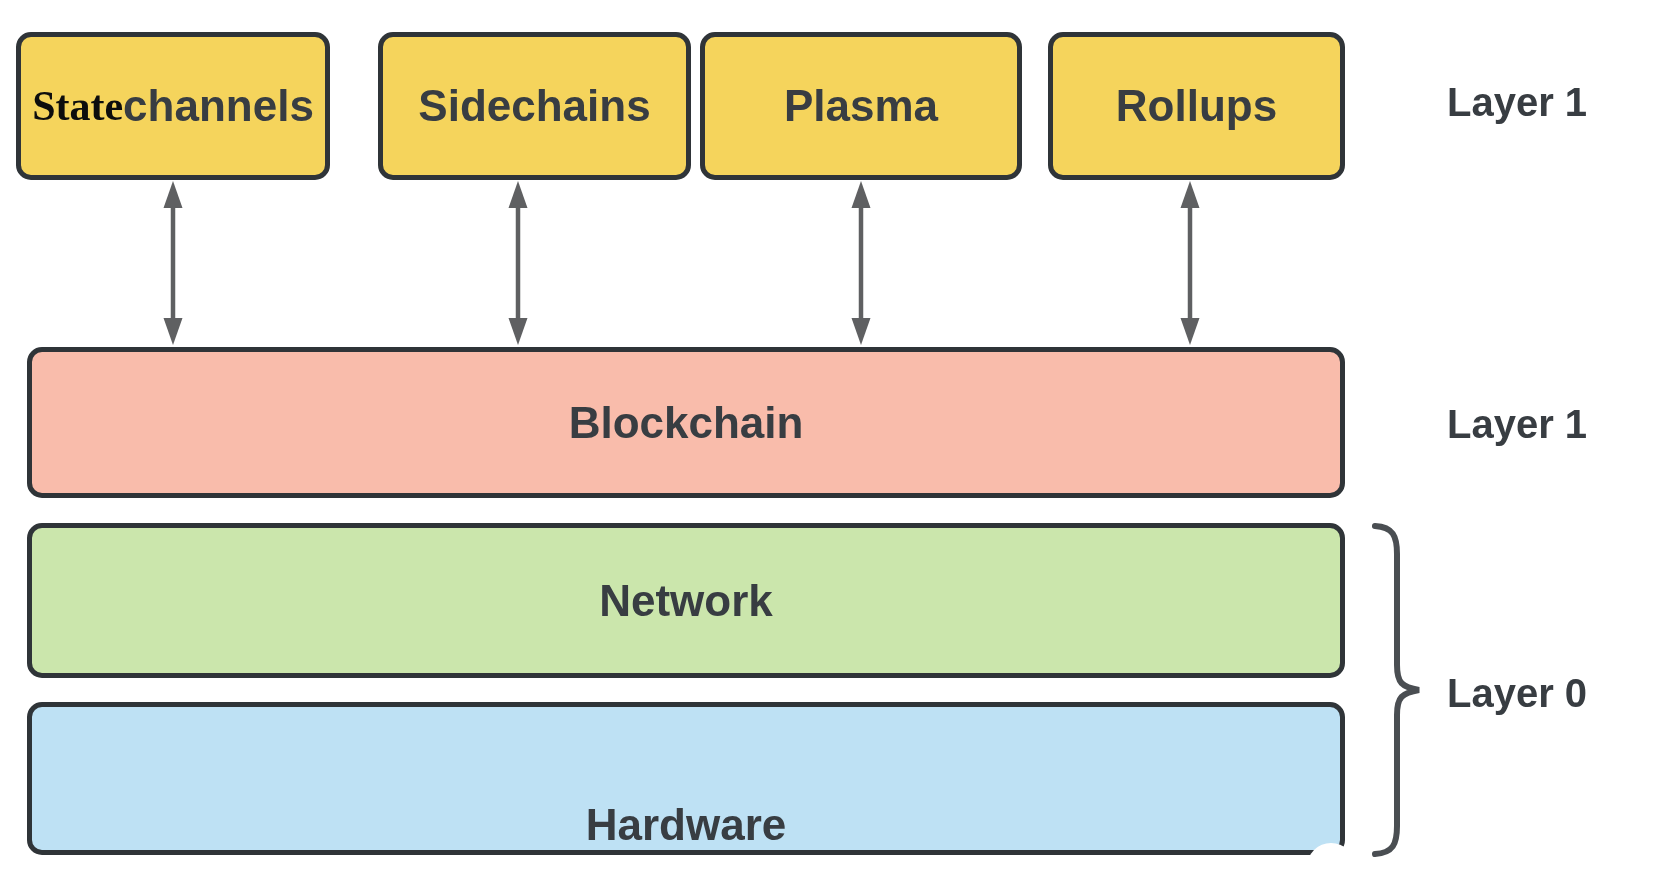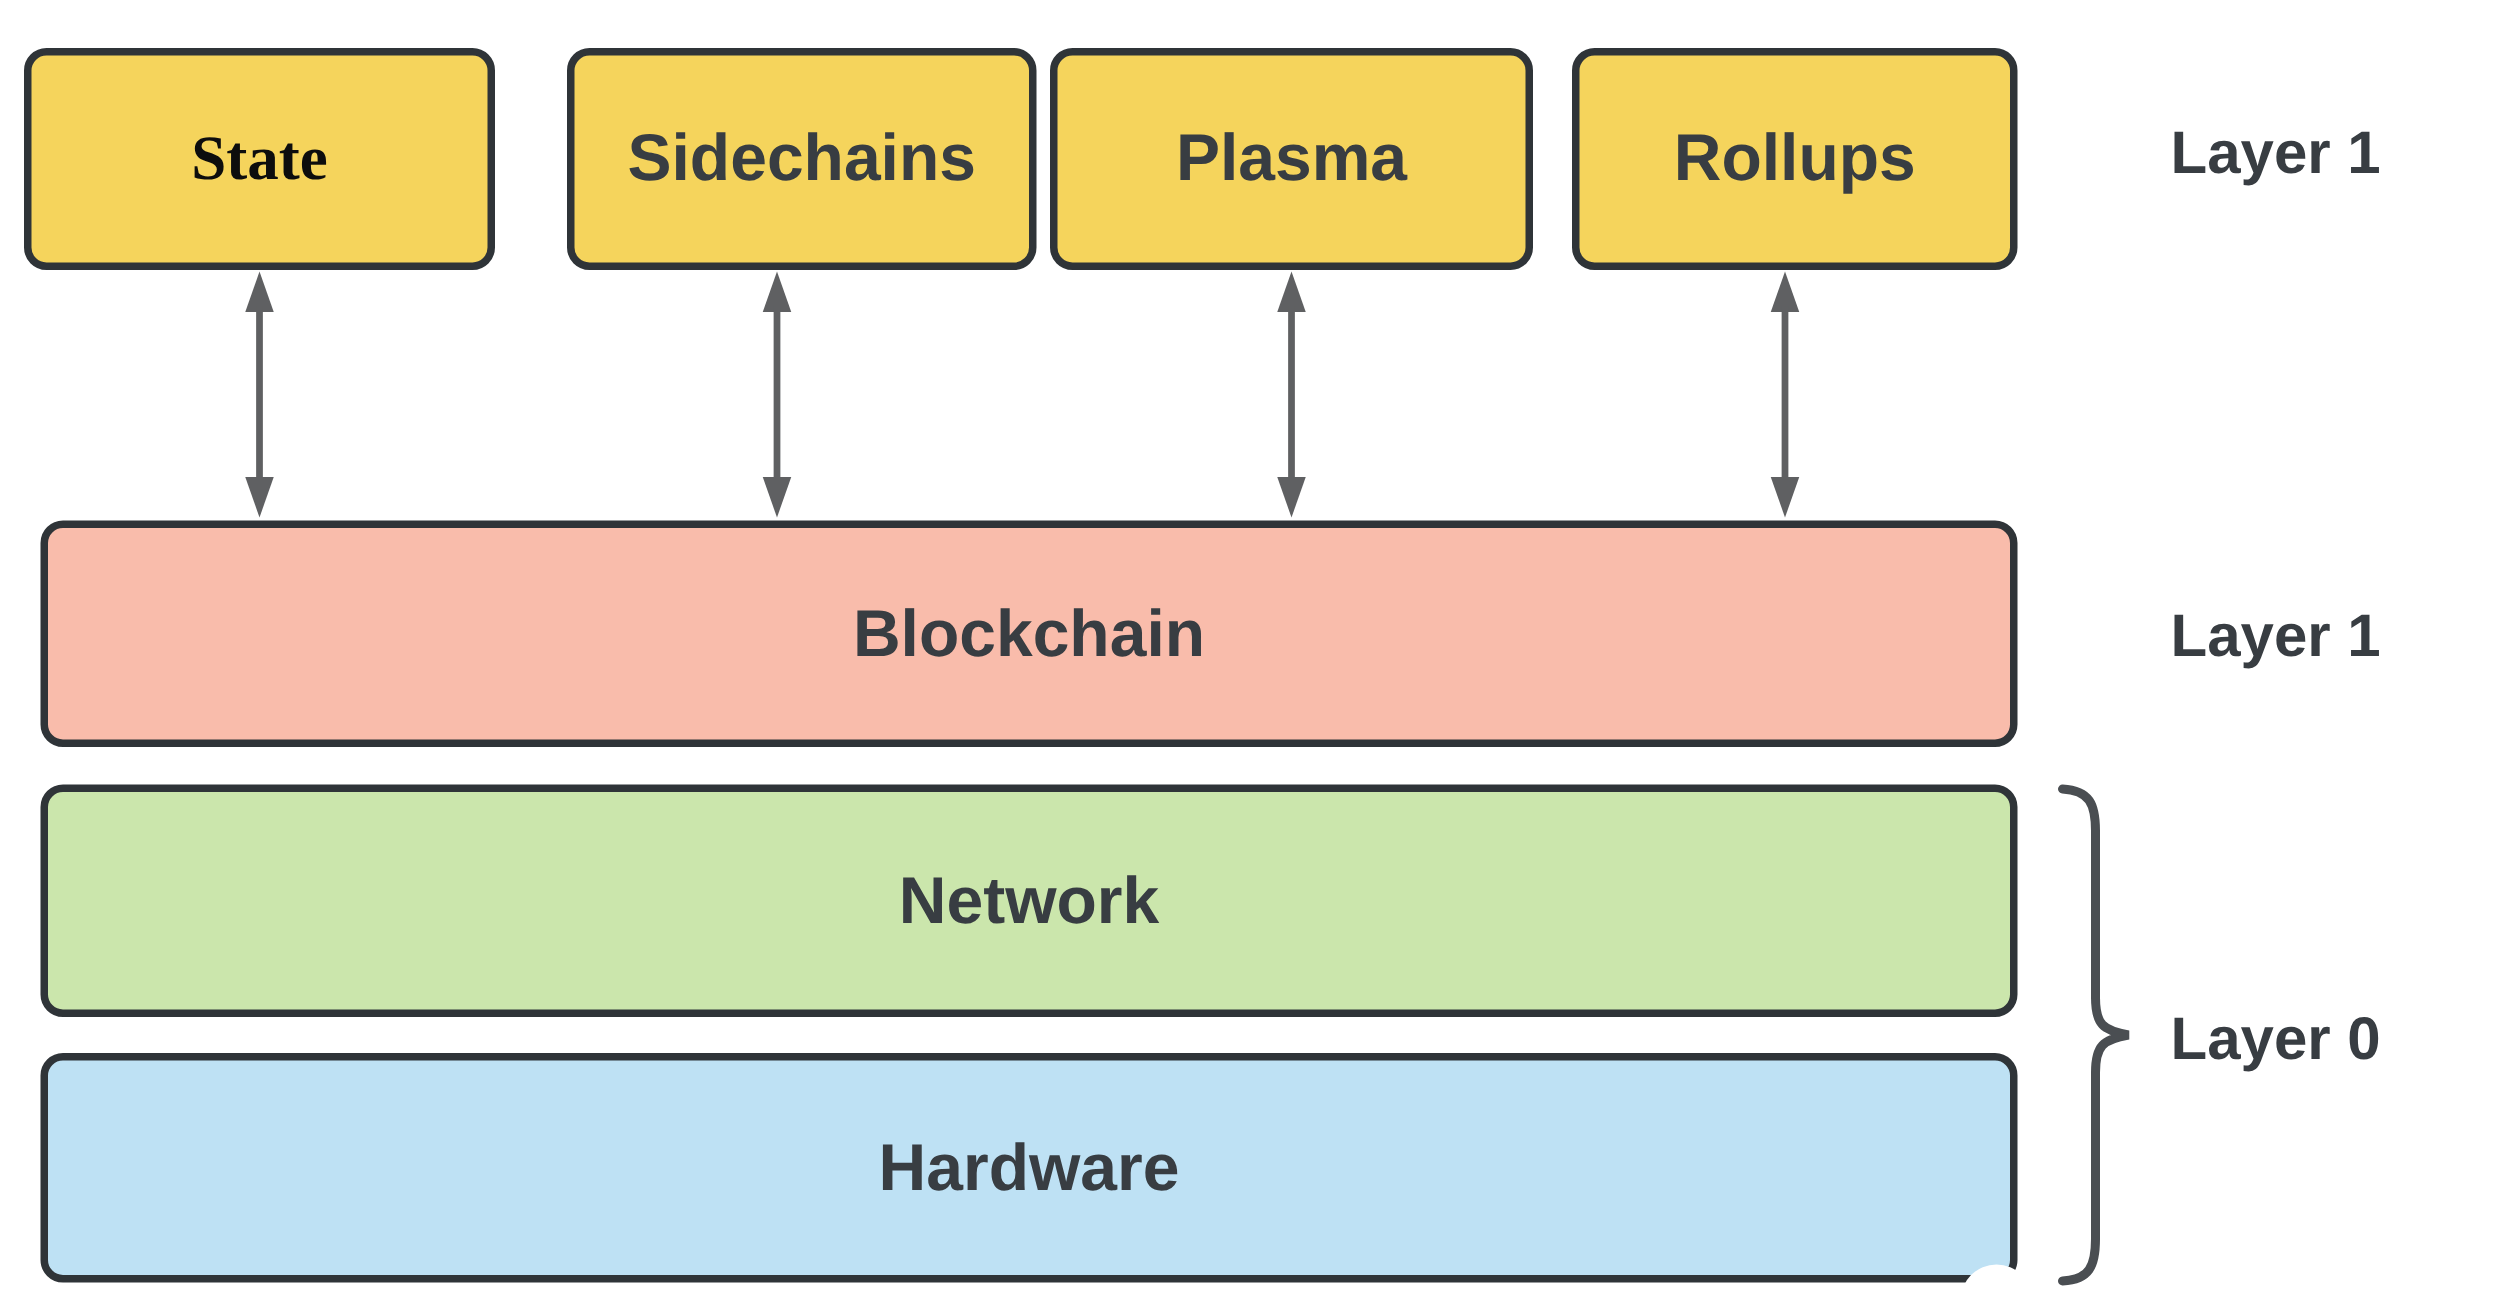--- a/index.html
+++ b/index.html
@@ -49,21 +49,21 @@
     color: var(--text, #383D42);
     line-height: 1.1;
   }
   .wide-box {
     left: 27px;
     width: 1318px;
     font-size: 44px;
   }
   .blockchain { top: 347px; height: 151px; background: var(--pink, #F9BCAB); }
   .network    { top: 523px; height: 155px; background: var(--green, #CBE6AC); }
-  .hardware   { top: 702px; height: 153px; background: var(--blue, #BEE1F4); }
+  .hardware   { top: 702px; height: 153px; background: var(--blue, #BEE1F4); align-items: flex-end; }
 
   .layer-label {
     position: absolute;
     left: 1447px;
     font-weight: 700;
     font-size: 40px;
     line-height: 40px;
     color: var(--text, #383D42);
     white-space: nowrap;
   }
@@ -94,20 +94,21 @@
     background: #ffffff;
   }
 </style>
 </head>
 <body>
 
 <div class="canvas">
 
   <div class="node l2-box" style="left:16px; width:314px;">
     <span class="serif-line">State</span>
+    <span class="sans-line">channels</span>
   </div>
 
   <div class="node l2-box" style="left:362px; width:313px;margin-left:16px;">
     <span>Sidechains</span>
   </div>
 
   <div class="node l2-box" style="left:700px; width:322px;">
     <span>Plasma</span>
   </div>
 

